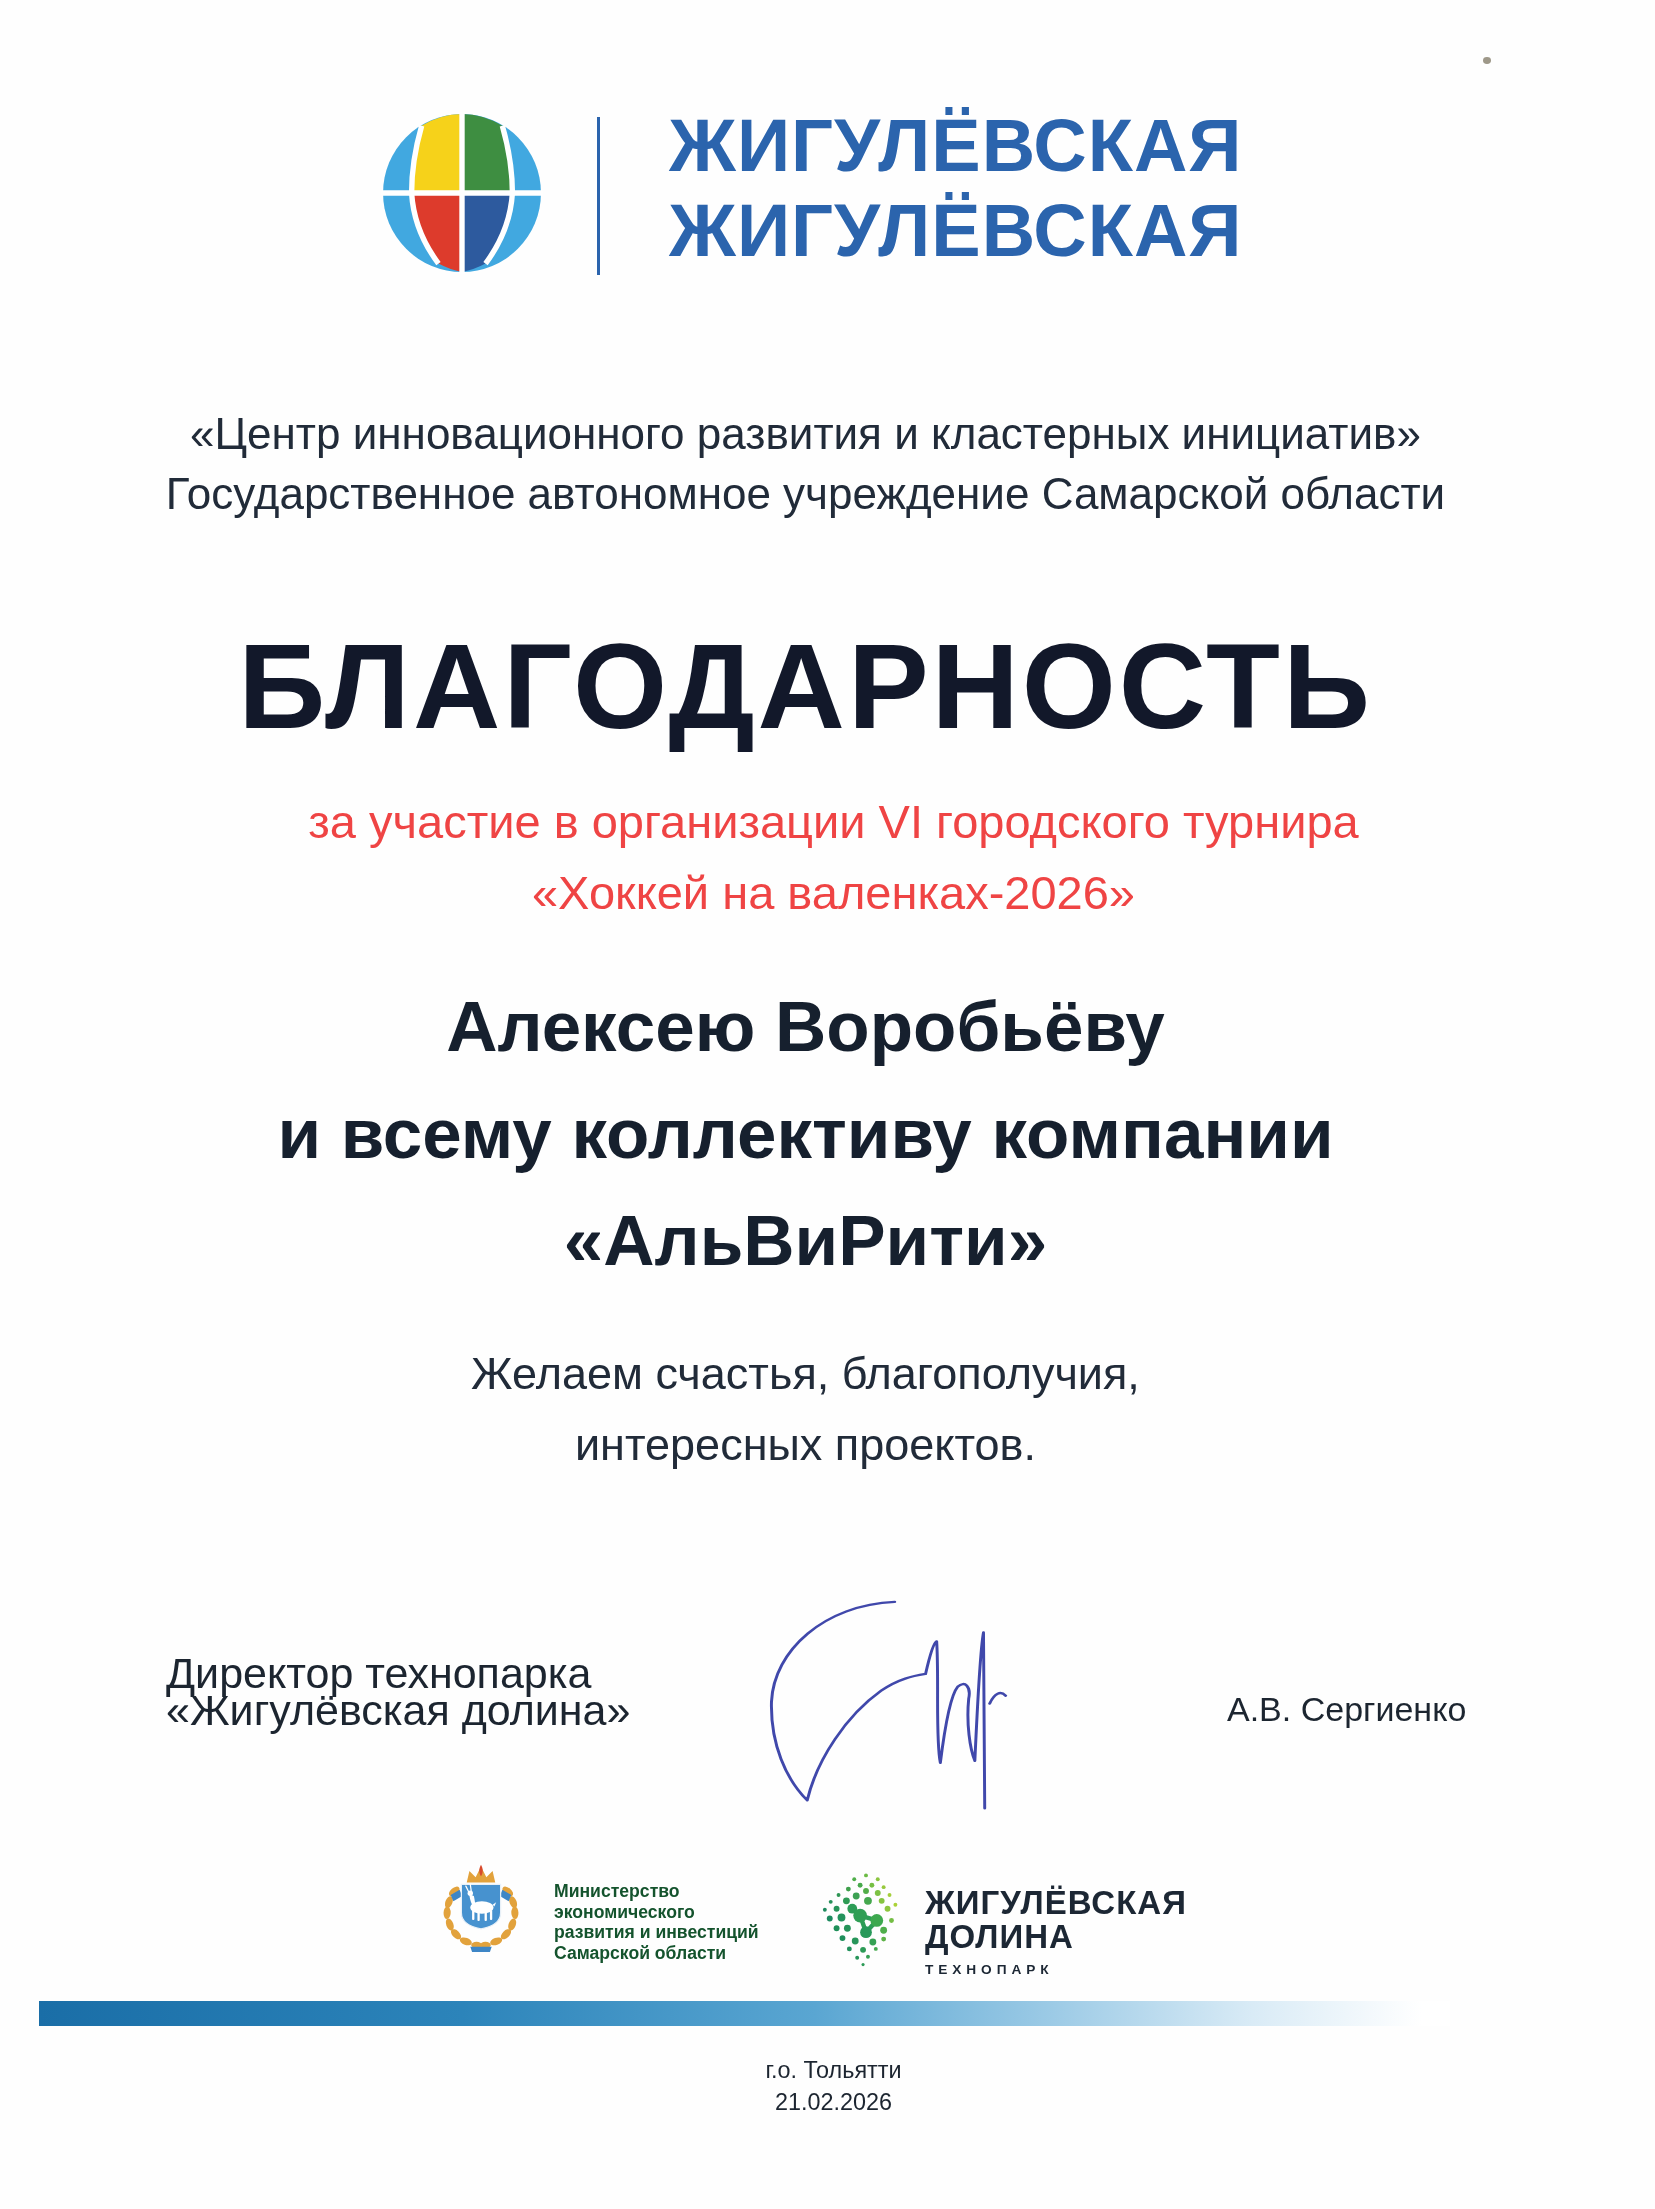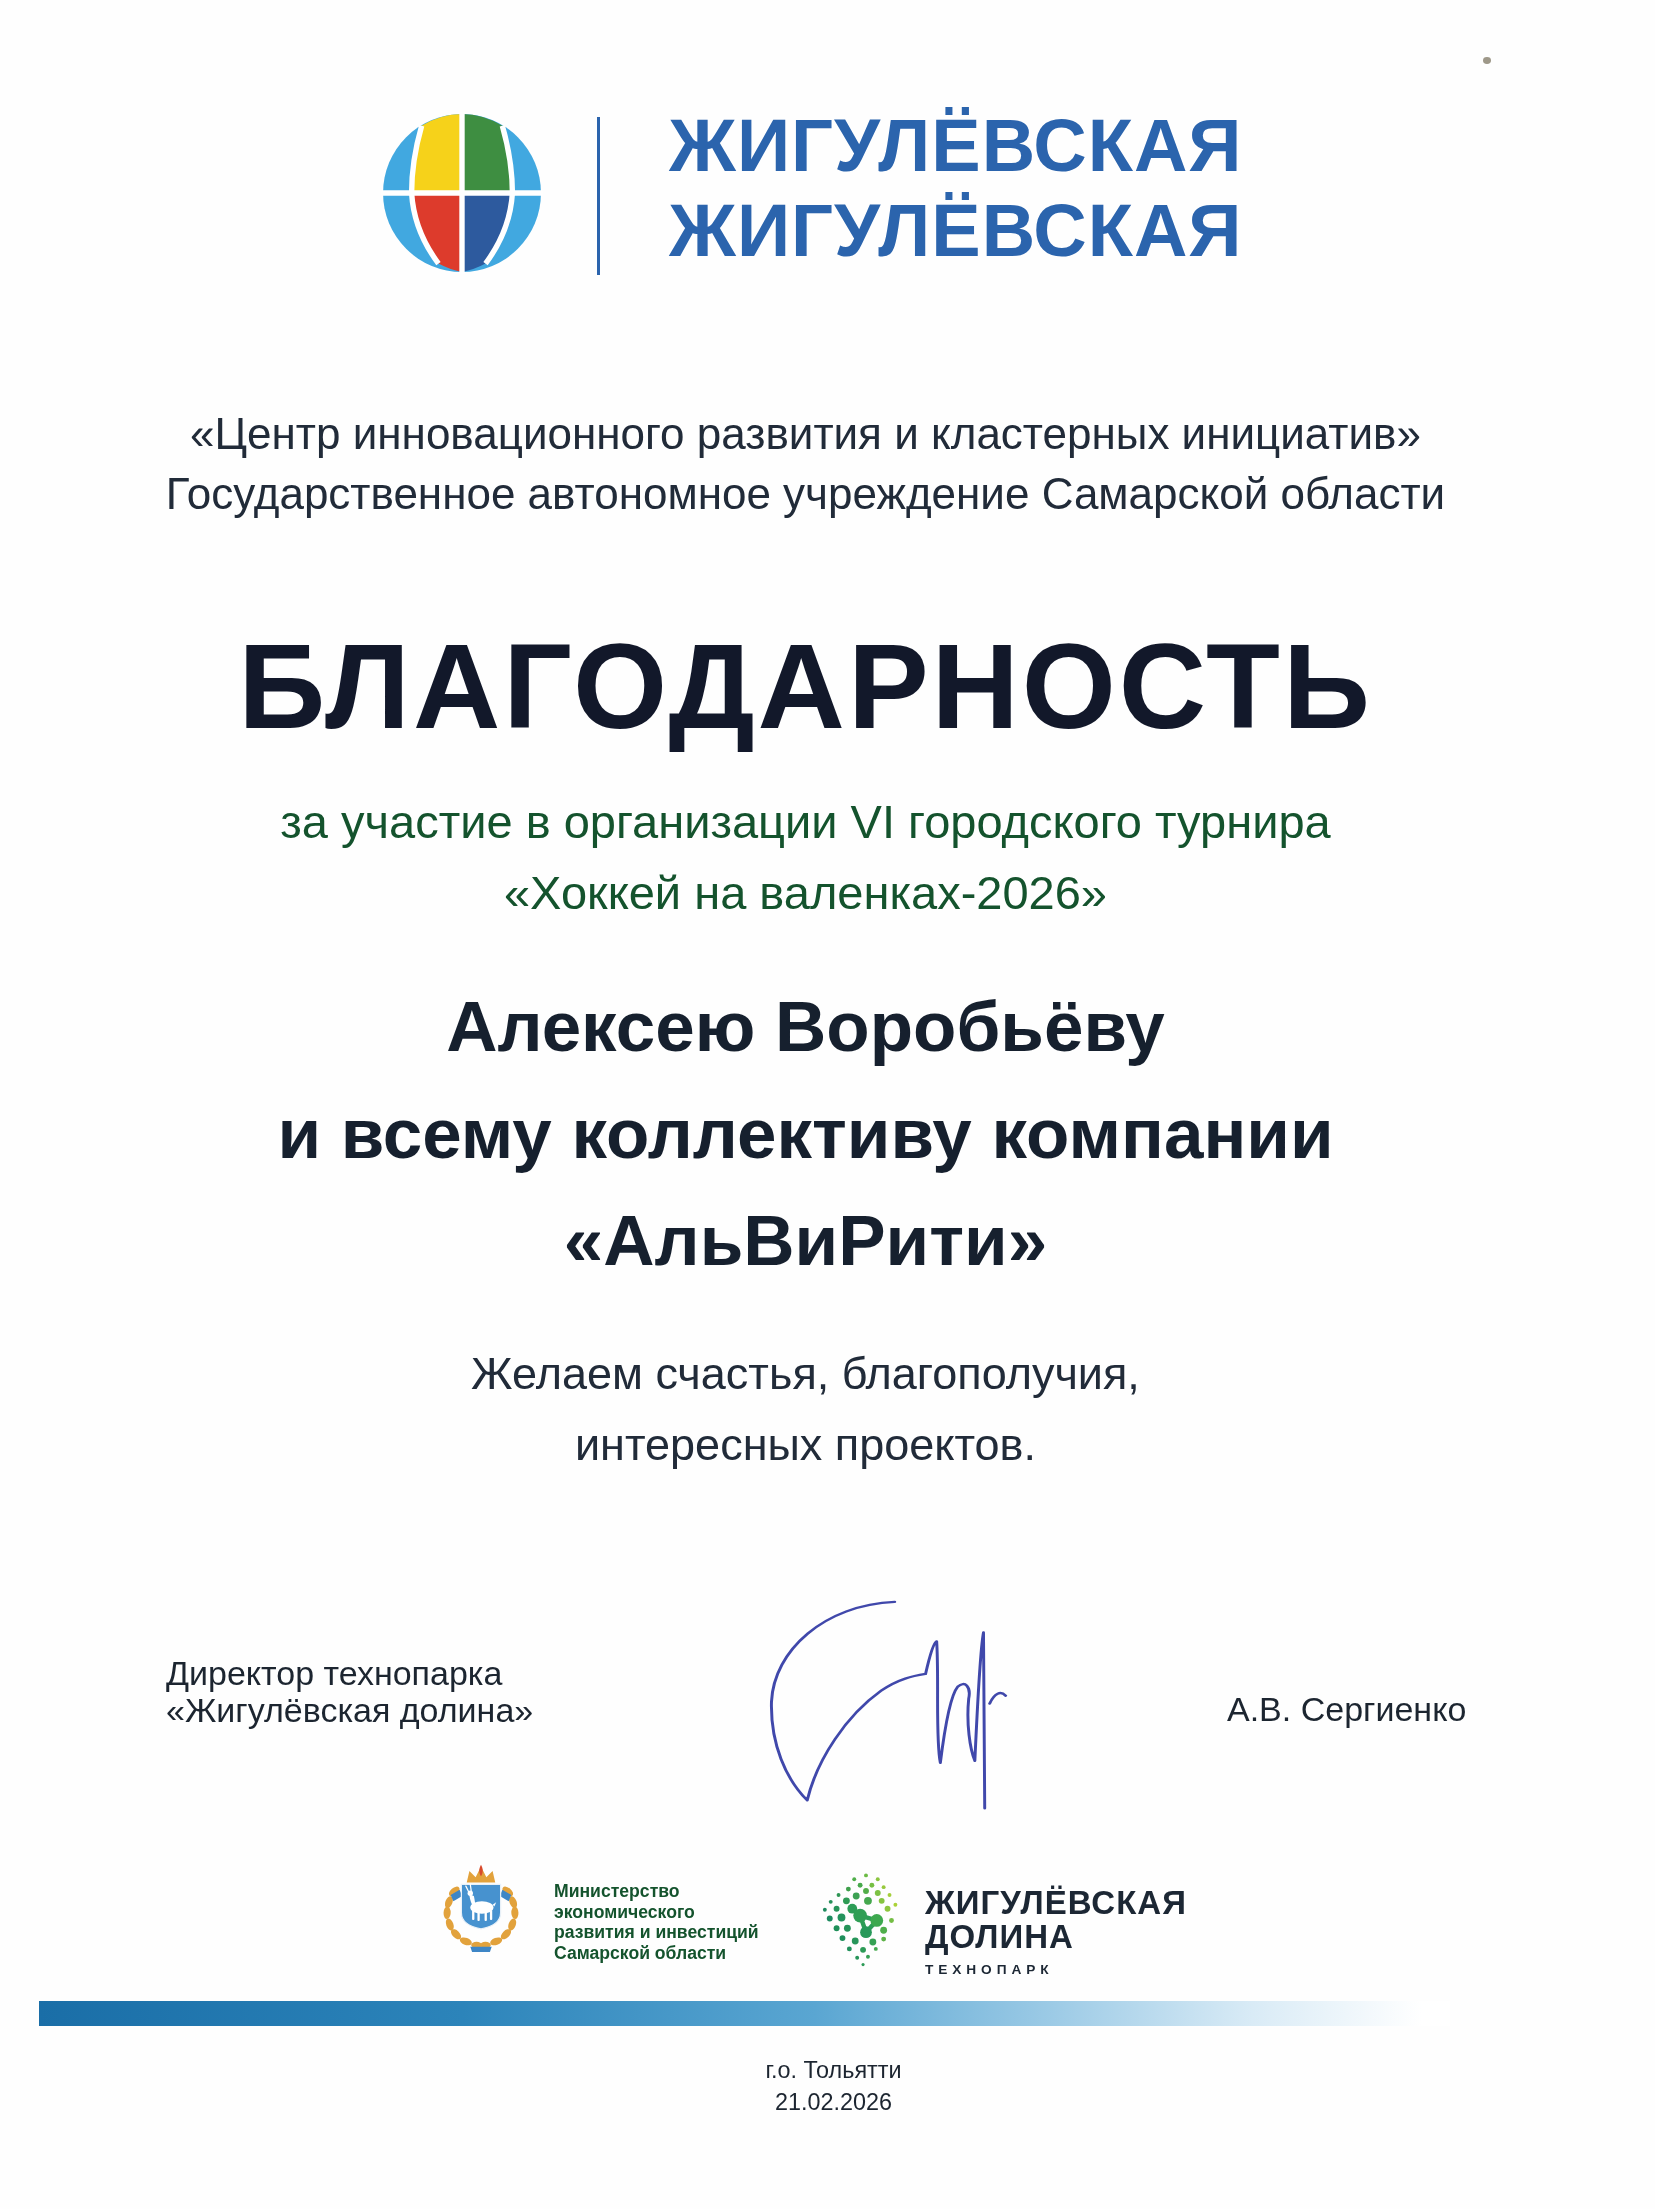--- a/index.html
+++ b/index.html
@@ -20,27 +20,27 @@
     font-size:74px;line-height:85px;font-weight:bold;
     color:#2b64ad;letter-spacing:1px;white-space:nowrap;
   }
   
   .centered{position:absolute;left:0;width:1611px;text-align:center;}
   .intro{top:404px;font-size:44px;line-height:60px;color:#212b39;}
   .cert-title{
     top:616px;font-size:121px;font-weight:bold;letter-spacing:2.9px;
     color:#12182a;white-space:nowrap;
   }
-  .reason{top:786px;font-size:47px;line-height:71px;color:#14532d;}
+  .reason{top:786px;font-size:47px;line-height:71px;color:#ef4444;margin-left:28px;}
   .recipient{top:973px;font-size:71px;line-height:107px;font-weight:bold;color:#16202e;}
   .wishes{top:1338px;font-size:45px;line-height:71px;color:#212b39;}
   
   .sign-position{
     position:absolute;left:166px;top:1655px;
-    font-size:34px;line-height:37px;color:#1c2530;
+    font-size:43px;line-height:37px;color:#1c2530;
   }
   .signature-svg{position:absolute;left:753px;top:1593px;width:265px;height:232px;}
   .sign-name{position:absolute;left:1227px;top:1690px;font-size:34px;color:#1c2530;white-space:nowrap;}
   
   .coat{position:absolute;left:426px;top:1854px;width:110px;height:107px;}
   .ministry-text{
     position:absolute;left:554px;top:1881px;
     font-size:17.6px;line-height:20.5px;font-weight:bold;color:#14532d;
   }
   .dots{position:absolute;left:817px;top:1869px;width:98px;height:99px;}

